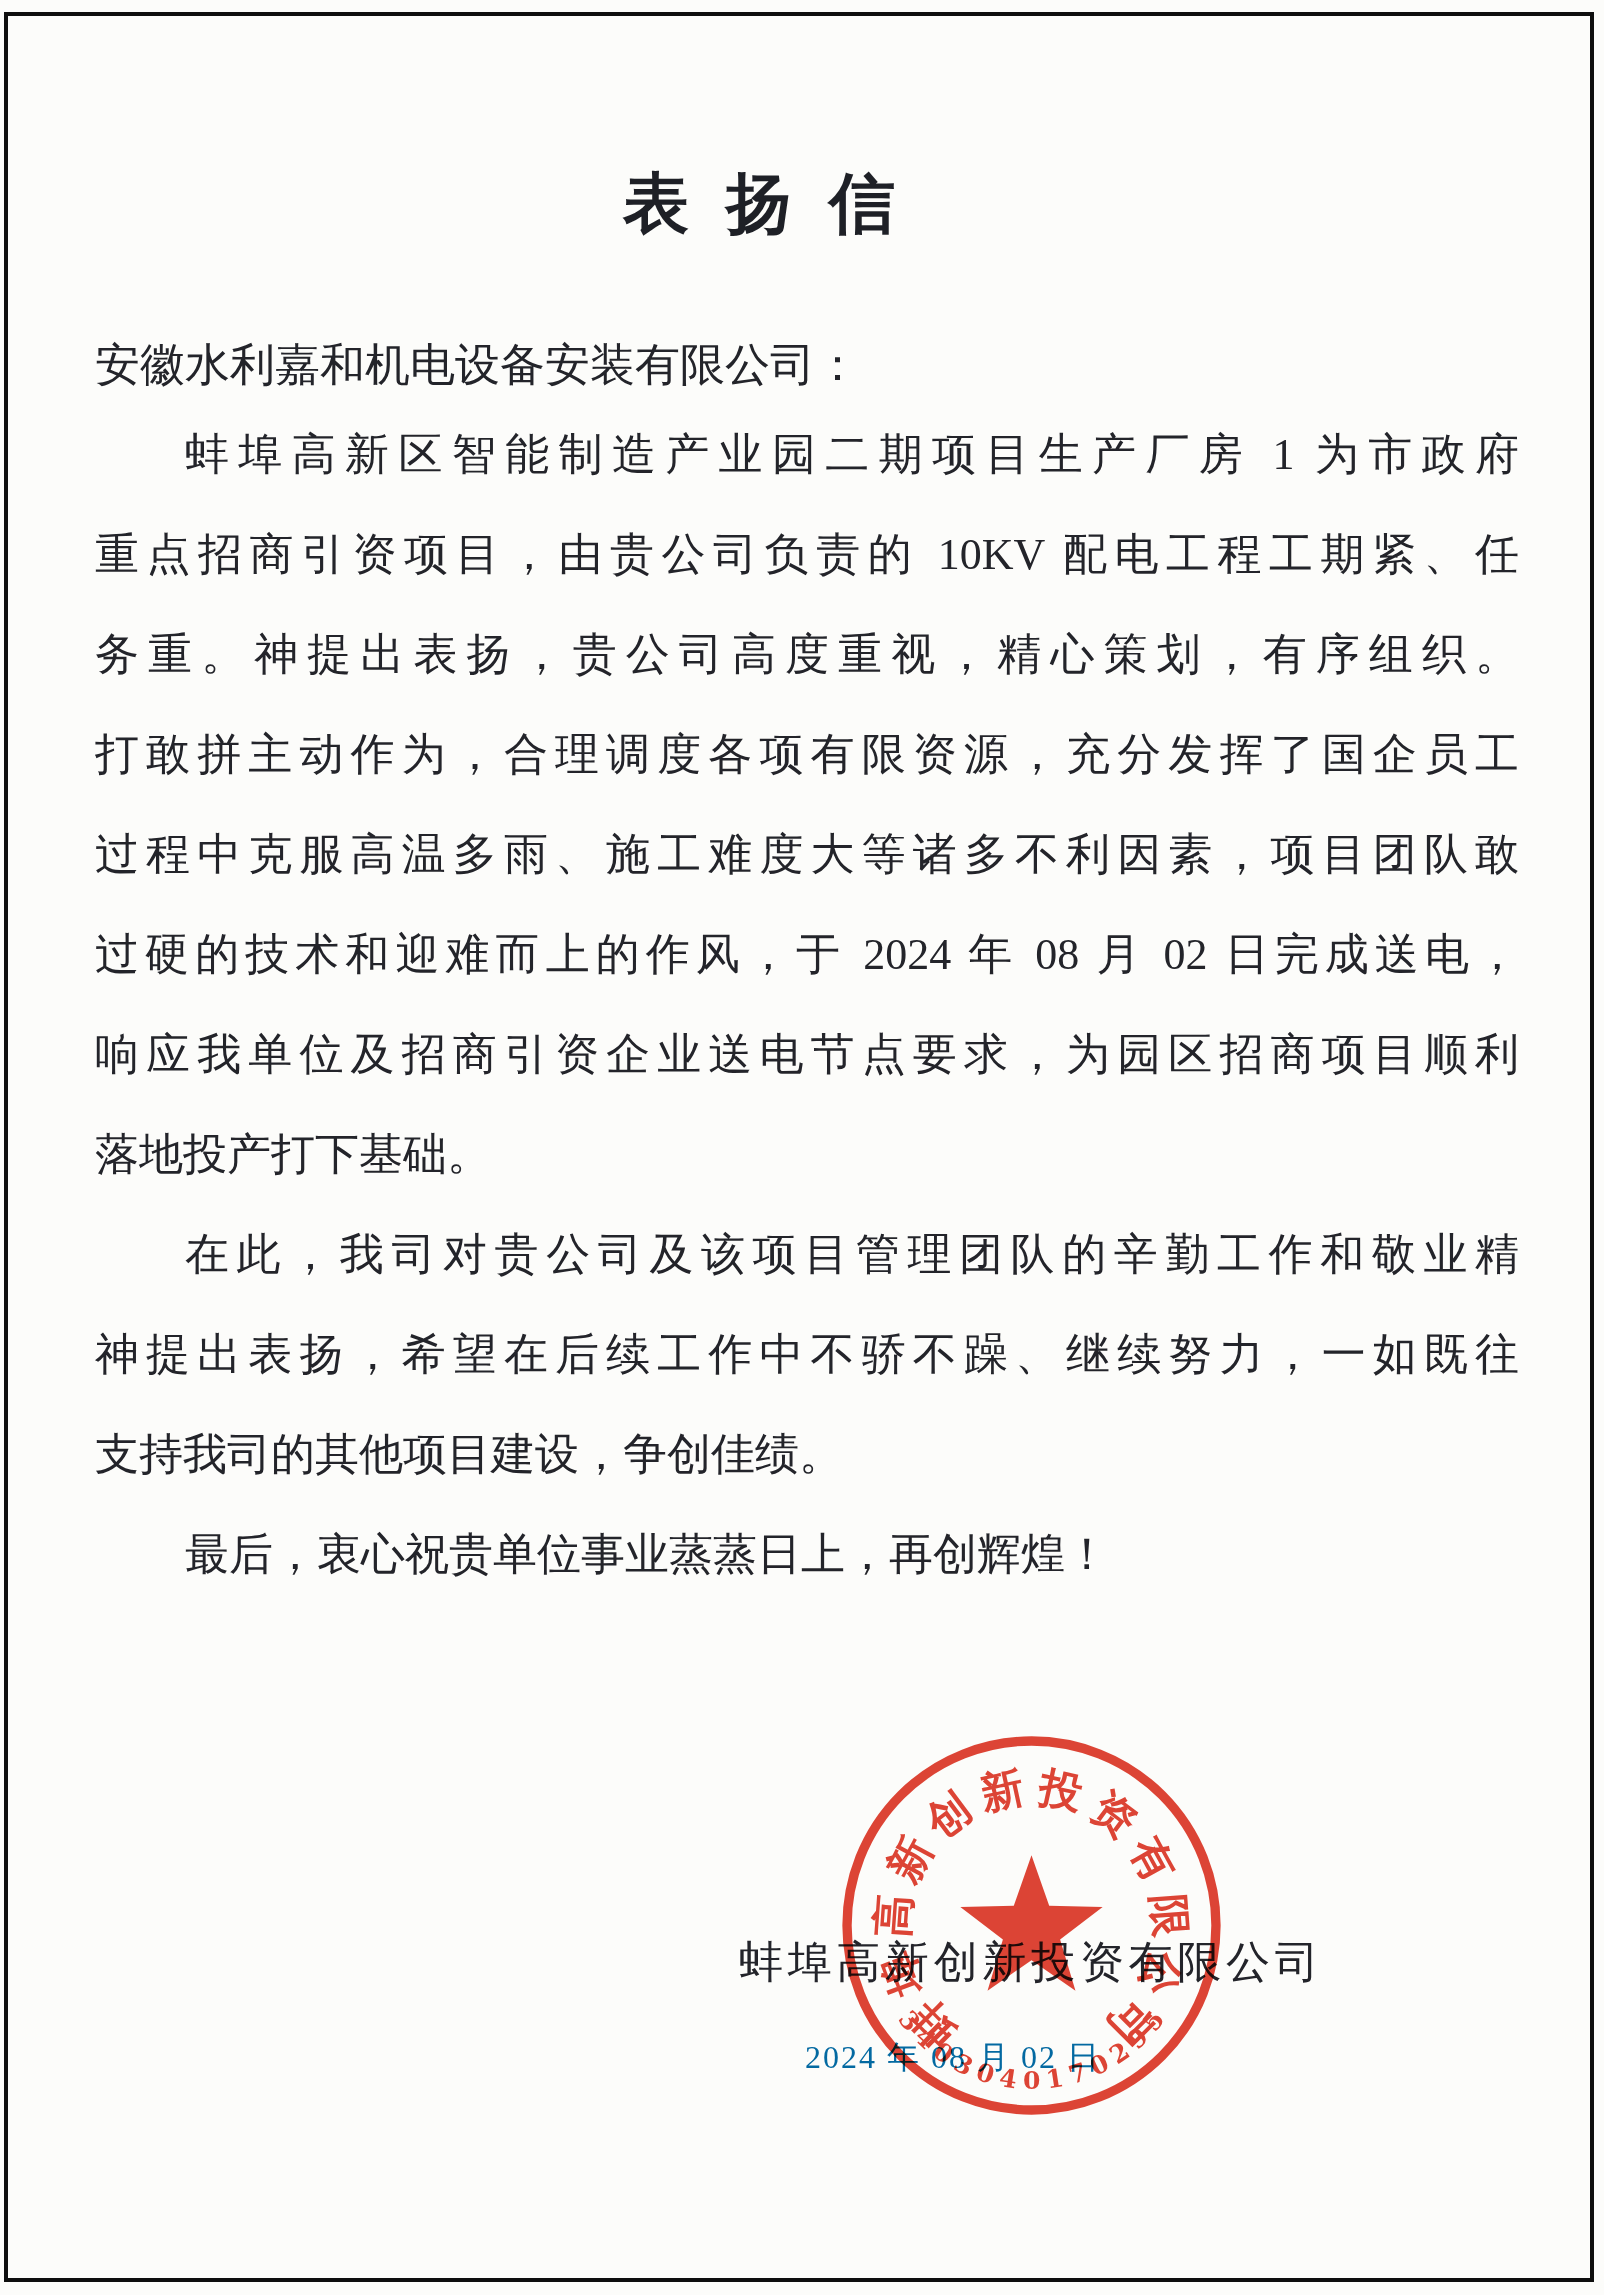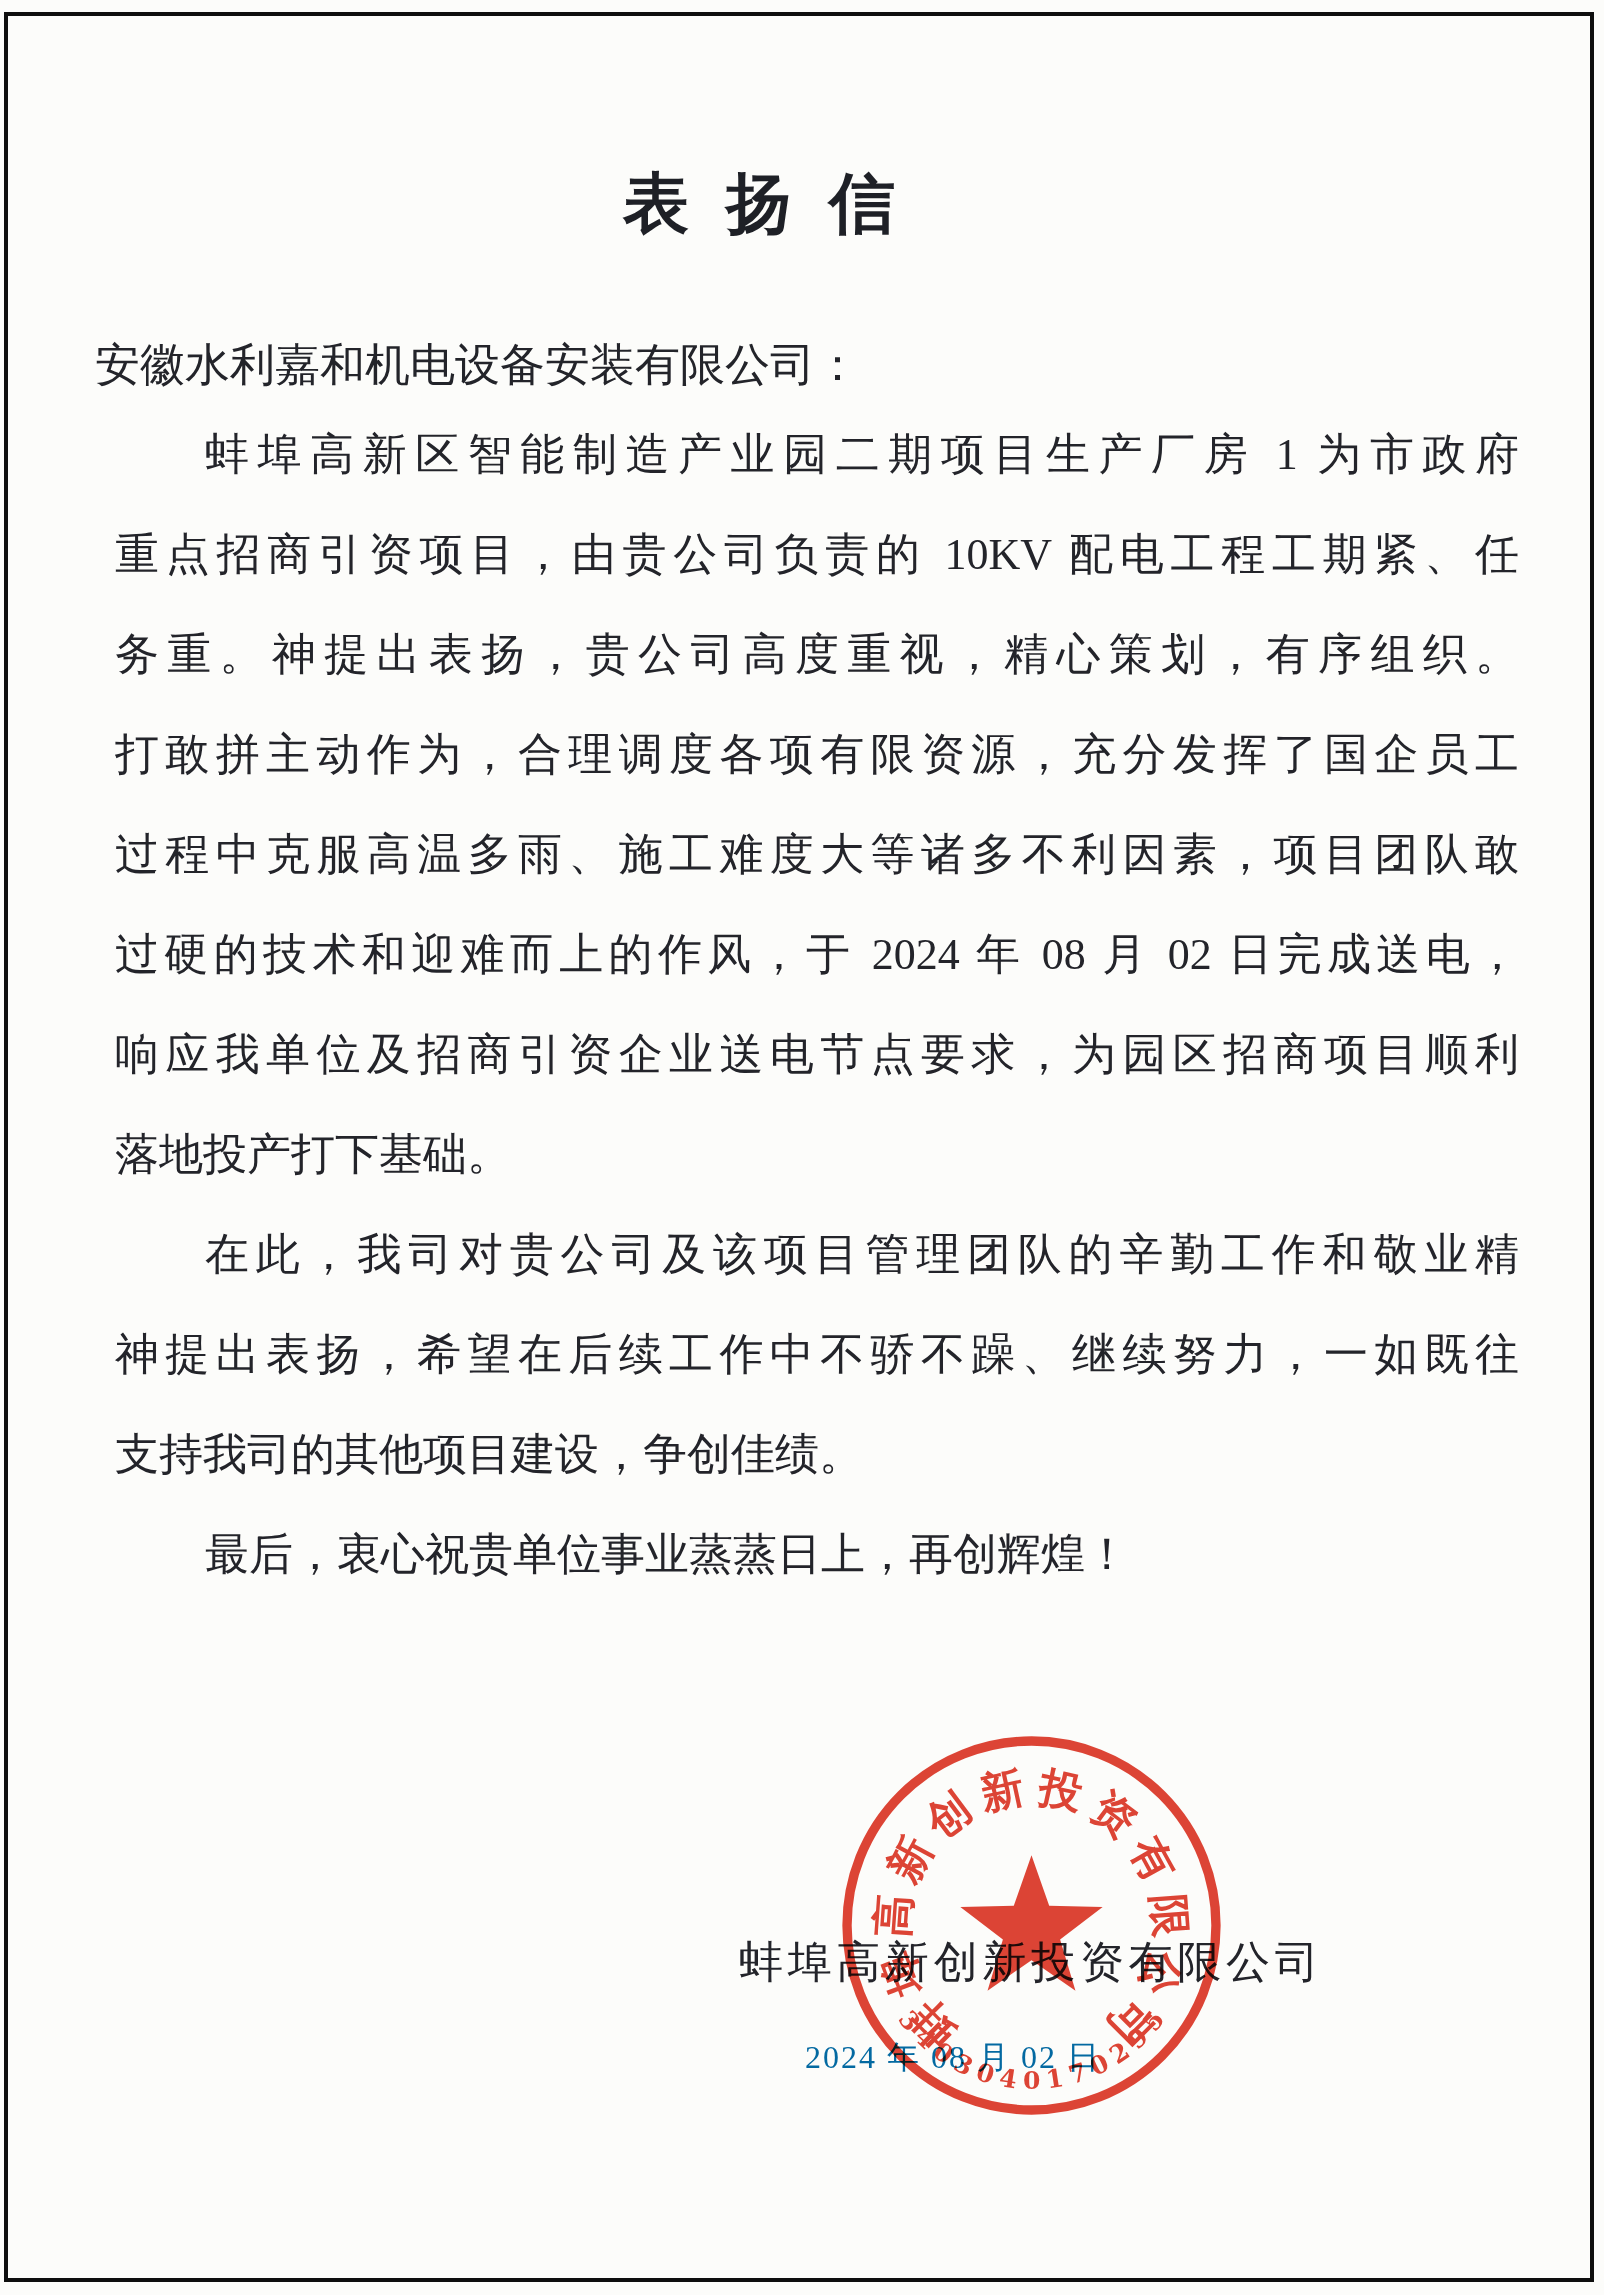--- a/index.html
+++ b/index.html
@@ -23,21 +23,21 @@
   }
   .title .tspan { letter-spacing:37px; padding-left:37px;text-align:right; }
   .salutation {
     position:absolute; left:95px; top:287px;
     font-size:45px; color:#23242a; white-space:nowrap;margin-top:48px;
   }
   .body-text {
     position:absolute; left:95px; top:405px; width:1424px;
     font-size:44px; line-height:100px; color:#23242a;
   }
-  .bline { height:100px; white-space:nowrap;margin-left:20px; }
+  .bline { height:100px; white-space:nowrap; }
   .bline.fill { white-space:normal; text-align:justify; text-align-last:justify; }
   .bline.indent { text-indent:90px; }
   .signature {
     position:absolute; left:739px; top:1933px;
     font-size:44px; letter-spacing:4.7px; color:#23242a; white-space:nowrap;
   }
   .dateline {
     position:absolute; left:805px; top:2036px;
     font-size:32px; letter-spacing:2px; color:#0369a1; white-space:nowrap;
   }

